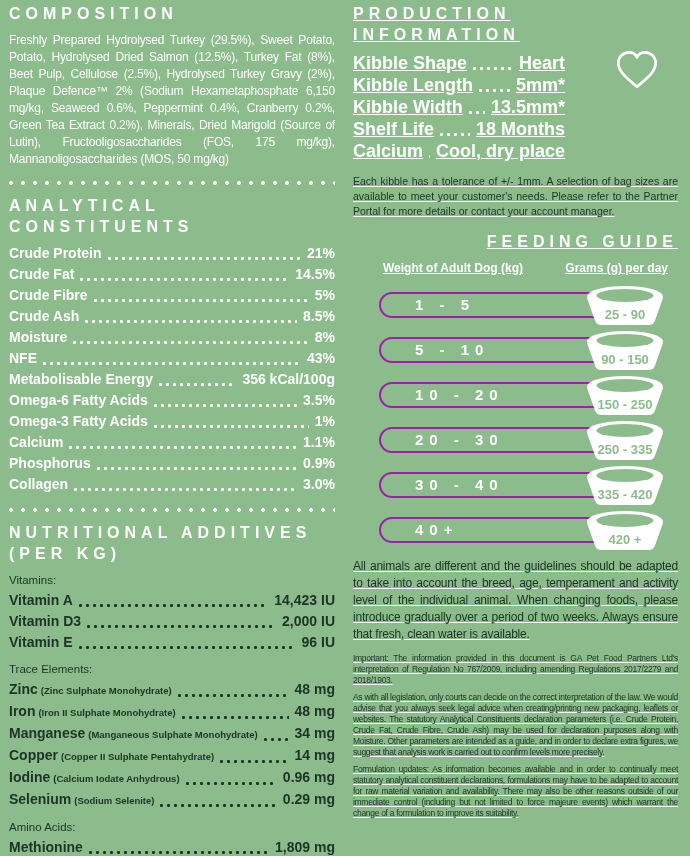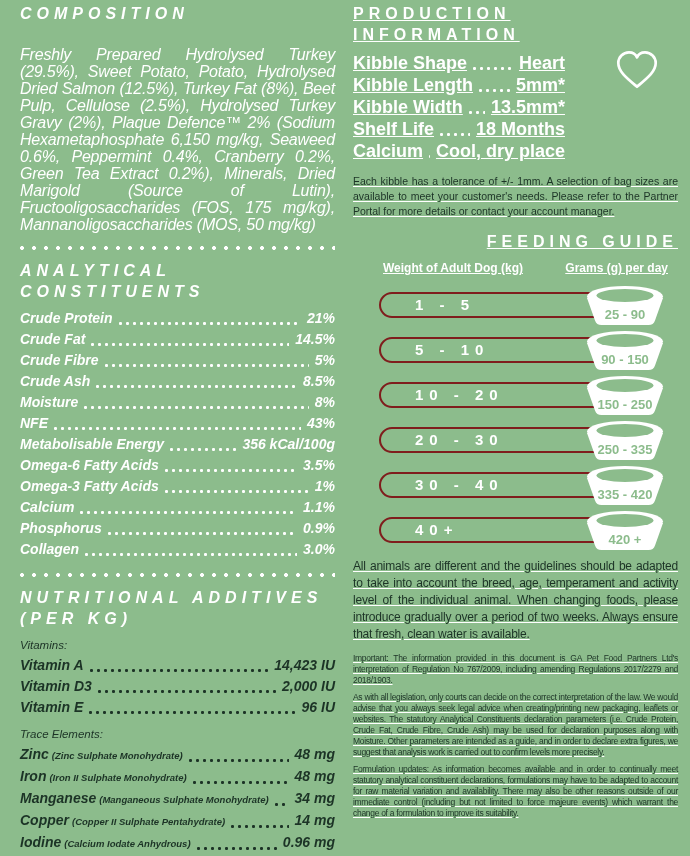--- a/index.html
+++ b/index.html
@@ -4,29 +4,29 @@
 <style>
   * { margin:0; padding:0; box-sizing:border-box; }
   html,body { width:690px; height:856px; }
   body {
     background:#8CBC8C;
     font-family:"Liberation Sans", sans-serif;
     color:#ffffff;
     overflow:hidden;
   }
   .page { display:flex; width:690px; height:856px; }
-  .col-left { flex:0 0 335px; width:335px; padding:3px 0 0 20px;font-style:italic; }
+  .col-left { flex:0 0 335px; width:335px; padding:3px 0 0 9px; }
   .col-right { flex:1; padding:3px 12px 0 18px; position:relative;text-decoration:underline; }
 
   h1.sec {
     font-size:16px; font-weight:bold; letter-spacing:5px;
     line-height:21px; color:#fff; white-space:nowrap;
   }
   .body-light {
-    margin-top:22px; font-size:16px; line-height:17px; letter-spacing:-0.2px;
+    margin-top:8px; font-size:12px; line-height:17px; letter-spacing:-0.2px;
     text-align:justify; color:#fff; font-weight:500;
   }
   .dots-divider {
     height:4px; margin-top:13px;
     background-image:radial-gradient(circle at 2px 2px, #ffffff 1.8px, transparent 2.2px);
     background-size:12px 4px; background-repeat:repeat-x;
   }
   .mt10 { margin-top:10px; }
 
   
@@ -60,21 +60,21 @@
   .fg-heading { margin-top:12px;text-align:right; }
   .fg-headers {
     display:flex; justify-content:space-between;
     margin-top:9px; padding:0 10px 0 30px;
     font-size:12px; font-weight:bold; color:#fff;
   }
   .fg-rows { margin-top:10px; }
   .fg-row { position:relative; height:40px; margin-bottom:5px; }
   .pill {
     position:absolute; left:26px; right:70px; top:7px; height:26px;
-    border:2px solid #7f1d1d; border-radius:14px;
+    border:2px solid #a21caf; border-radius:14px;
     line-height:22px; padding-left:34px;
     font-size:15px; font-weight:bold; letter-spacing:6px; color:#fff;
     white-space:nowrap;
   }
   .bowl { position:absolute; right:6px; top:0; width:94px; height:40px; }
   .note-lg {
     margin-top:8px; font-size:12px; line-height:17px; letter-spacing:-0.2px;
     color:#1C3326; text-align:justify; font-weight:500;
   }
   .fine {

